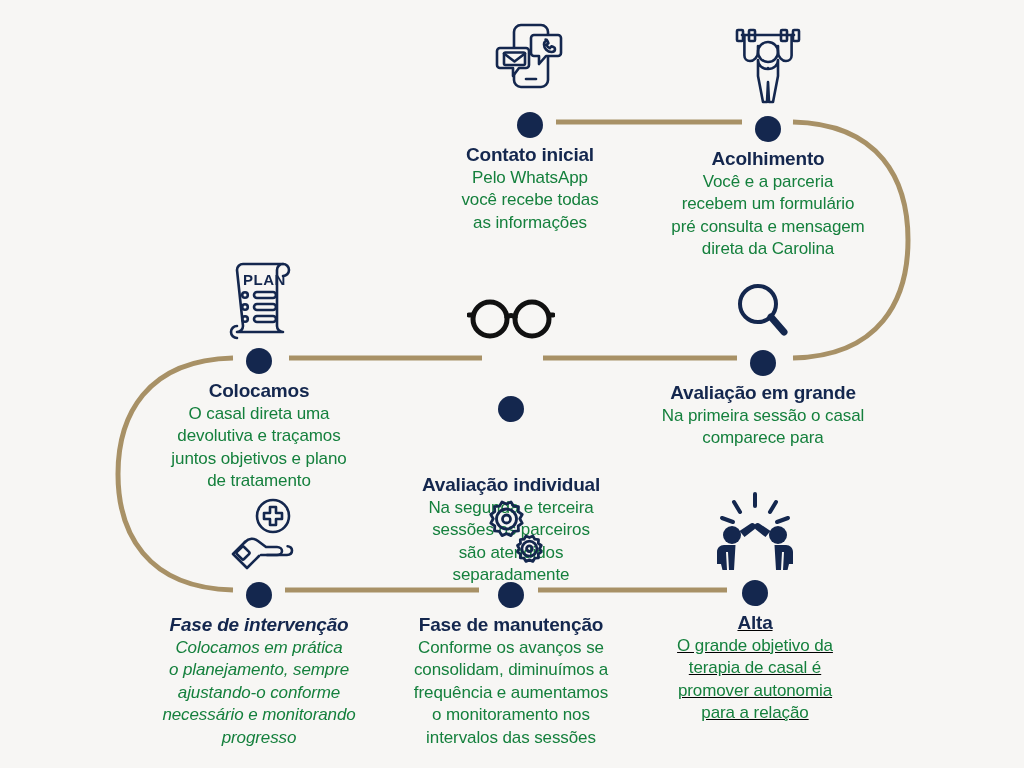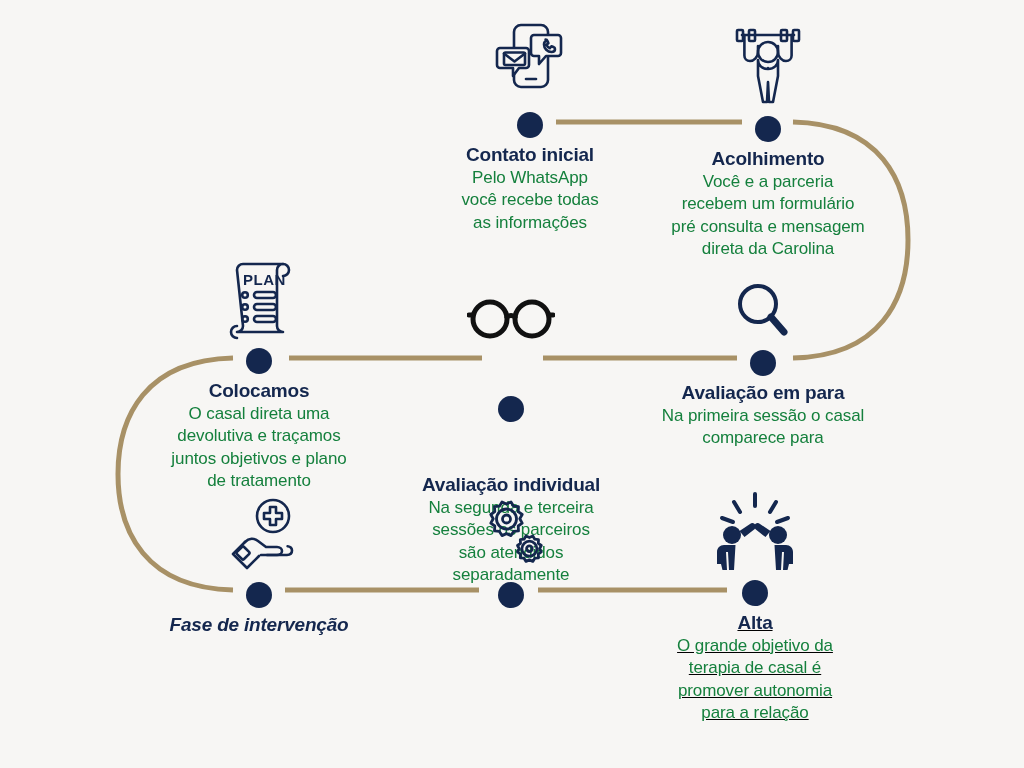--- a/index.html
+++ b/index.html
@@ -116,21 +116,21 @@
     <div class="icon-wrap">
       <svg width="62" height="64" viewBox="0 0 62 64">
         <g fill="none" stroke="#14274e" stroke-linecap="round">
           <circle cx="26" cy="26" r="18" stroke-width="4"></circle>
           <line x1="39" y1="39" x2="52" y2="54" stroke-width="7"></line>
         </g>
       </svg>
     </div>
     <div class="dot"></div>
     <div class="txt">
-      <div class="title">Avaliação em para</div>
+      <div class="title">Avaliação em grande</div>
       <div class="desc">Na primeira sessão o casal
 comparece para</div>
     </div>
   </div>
 
   <div class="step" id="step-4">
     <div class="icon-wrap">
       <svg width="88" height="50" viewBox="0 0 88 50">
         <g fill="none" stroke="#111111" stroke-width="5" stroke-linecap="round">
           <circle cx="23" cy="27" r="17"></circle>
@@ -187,37 +187,50 @@
           <path d="M30 44 c4 -4 9 -4 13 -1 l8 6 h11 c3 0 5 2 5 4 c0 2 -2 4 -5 4 h-16"></path>
           <path d="M52 57 h20 c3.5 0 5 -2.2 5 -4.4 c0 -2.2 -1.6 -4 -4.4 -4.4"></path>
           <path d="M30 44 l-12 12 l14 14 l12 -12"></path>
           <rect x="23" y="50" width="10" height="10" rx="1.5" transform="rotate(45 28 55)"></rect>
         </g>
       </svg>
     </div>
     <div class="dot"></div>
     <div class="txt">
       <div class="title">Fase de intervenção</div>
+      <div class="desc">Colocamos em prática
+o planejamento, sempre
+ajustando-o conforme
+necessário e monitorando
+progresso</div>
     </div>
   </div>
 
   <div class="step" id="step-7">
     <div class="icon-wrap">
       <svg width="86" height="76" viewBox="0 0 86 76">
         <g fill="none" stroke="#14274e" stroke-width="2.8" stroke-linejoin="round" stroke-linecap="round">
           <path d="M34 4 l4.5 2 l4.5 -2 l2.6 4.2 l4.9 0.5 l-0.3 4.9 l4 2.9 l-2.4 4.3 l2.4 4.3 l-4 2.9 l0.3 4.9 l-4.9 0.5 l-2.6 4.2 l-4.5 -2 l-4.5 2 l-2.6 -4.2 l-4.9 -0.5 l0.3 -4.9 l-4 -2.9 l2.4 -4.3 l-2.4 -4.3 l4 -2.9 l-0.3 -4.9 l4.9 -0.5 z"></path>
           <circle cx="38.5" cy="21" r="10"></circle>
           <circle cx="38.5" cy="21" r="4"></circle>
           <path d="M58 38 l3.4 1.5 l3.4 -1.5 l2 3.2 l3.7 0.4 l-0.2 3.7 l3 2.2 l-1.8 3.2 l1.8 3.2 l-3 2.2 l0.2 3.7 l-3.7 0.4 l-2 3.2 l-3.4 -1.5 l-3.4 1.5 l-2 -3.2 l-3.7 -0.4 l0.2 -3.7 l-3 -2.2 l1.8 -3.2 l-1.8 -3.2 l3 -2.2 l-0.2 -3.7 l3.7 -0.4 z"></path>
           <circle cx="61.4" cy="50.7" r="7.5"></circle>
           <circle cx="61.4" cy="50.7" r="2.8"></circle>
         </g>
       </svg>
     </div>
     <div class="dot"></div>
+    <div class="txt">
+      <div class="title">Fase de manutenção</div>
+      <div class="desc">Conforme os avanços se
+consolidam, diminuímos a
+frequência e aumentamos
+o monitoramento nos
+intervalos das sessões</div>
+    </div>
   </div>
 
   <div class="step" id="step-8">
     <div class="icon-wrap">
       <svg width="98" height="80" viewBox="0 0 98 80">
         <g stroke="#14274e" stroke-width="4" stroke-linecap="round" fill="none">
           <line x1="49" y1="2" x2="49" y2="14"></line>
           <line x1="28" y1="10" x2="34" y2="20"></line>
           <line x1="70" y1="10" x2="64" y2="20"></line>
           <line x1="16" y1="26" x2="27" y2="30"></line>

